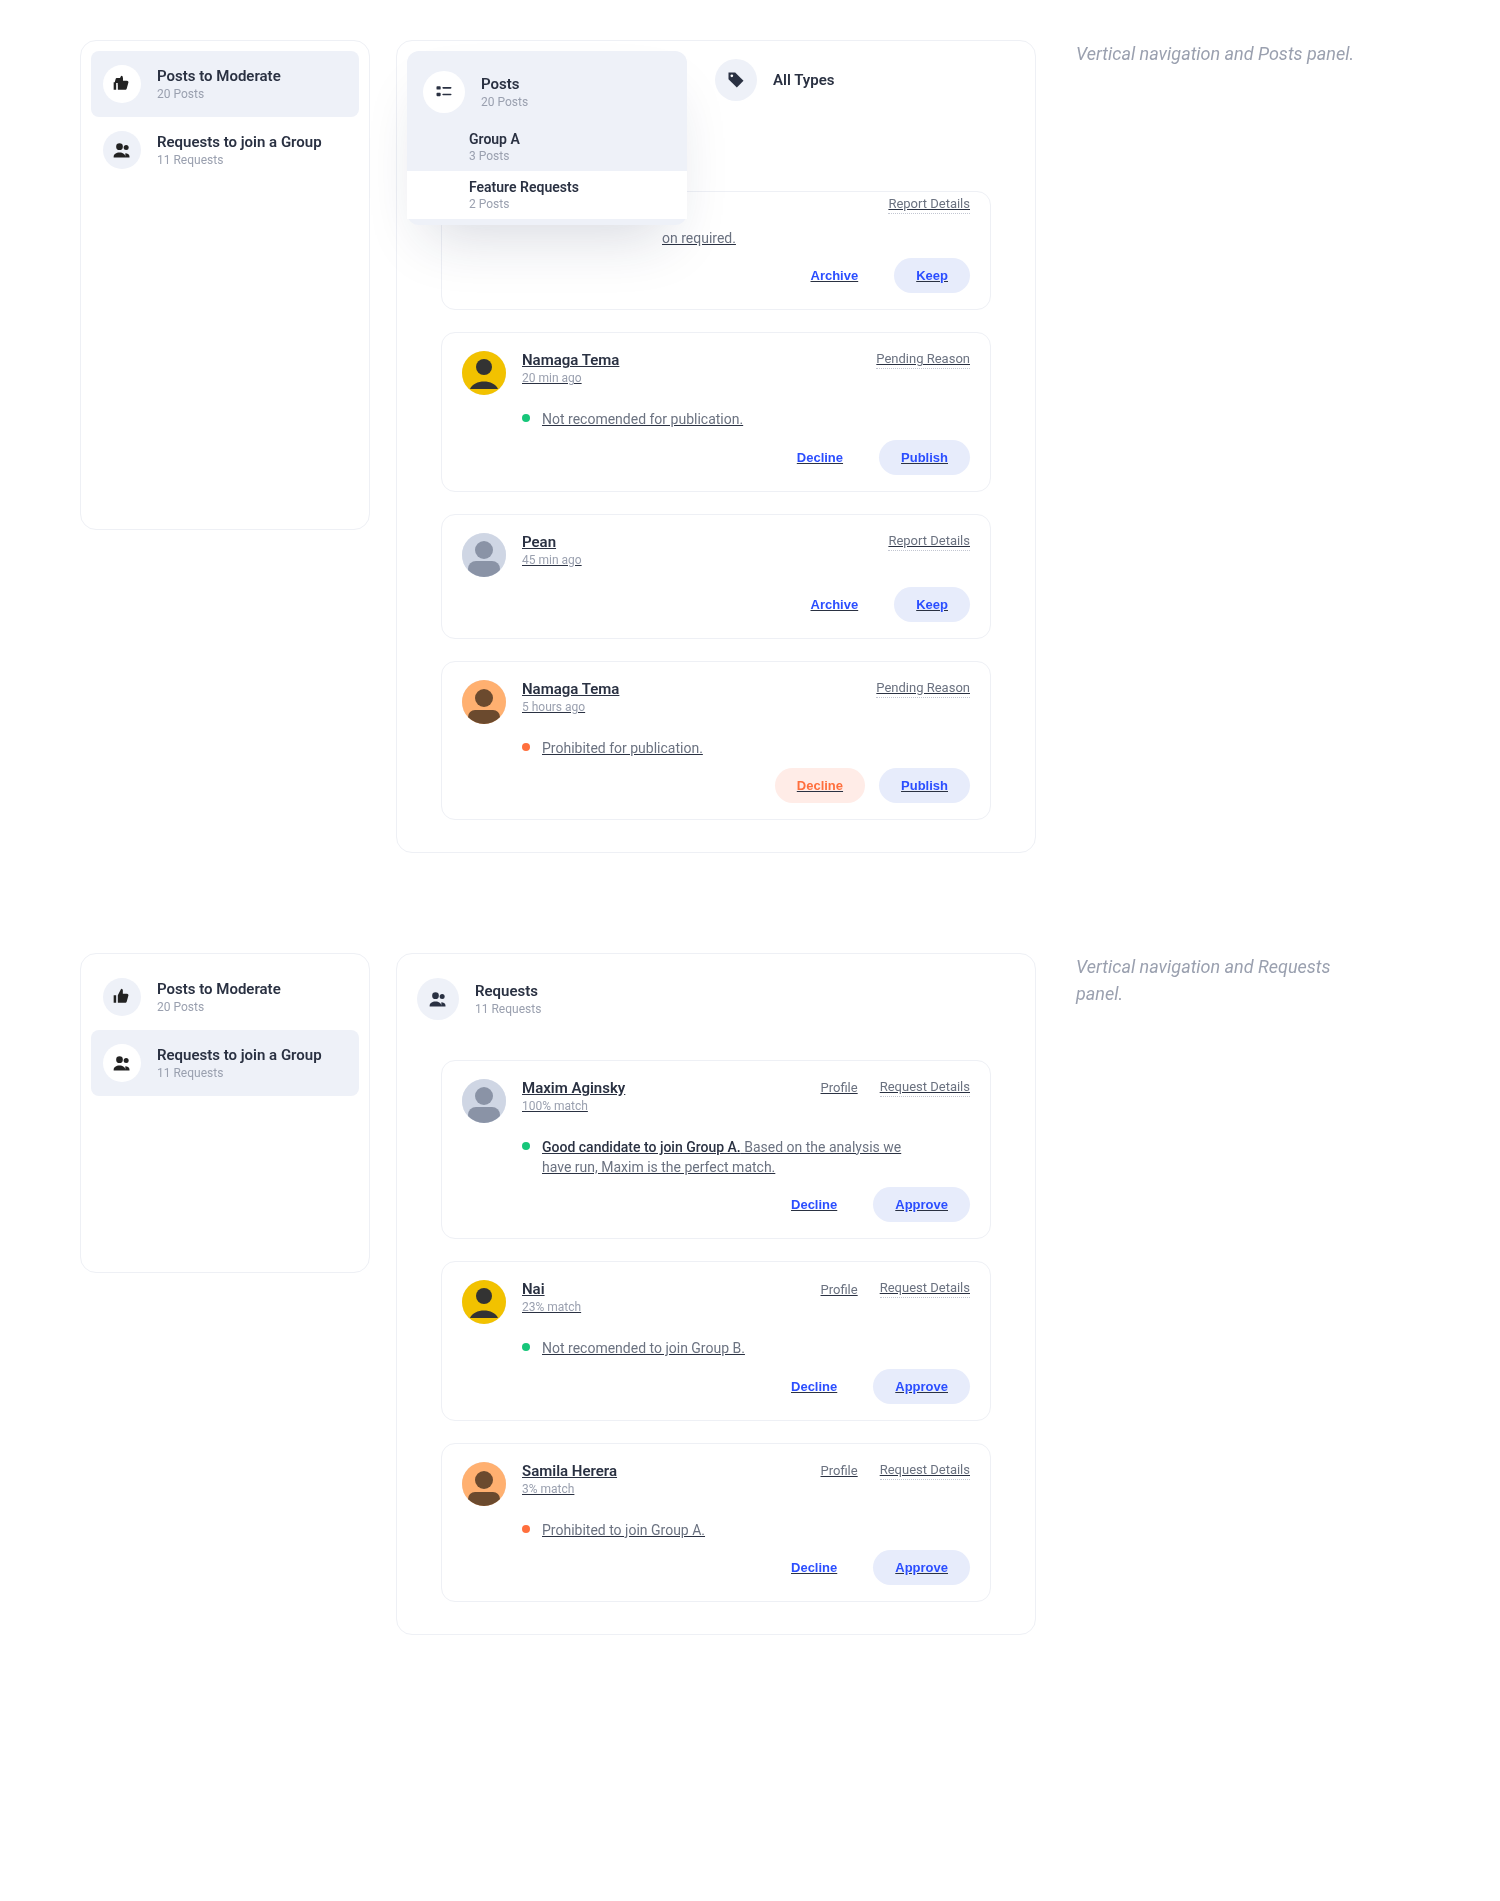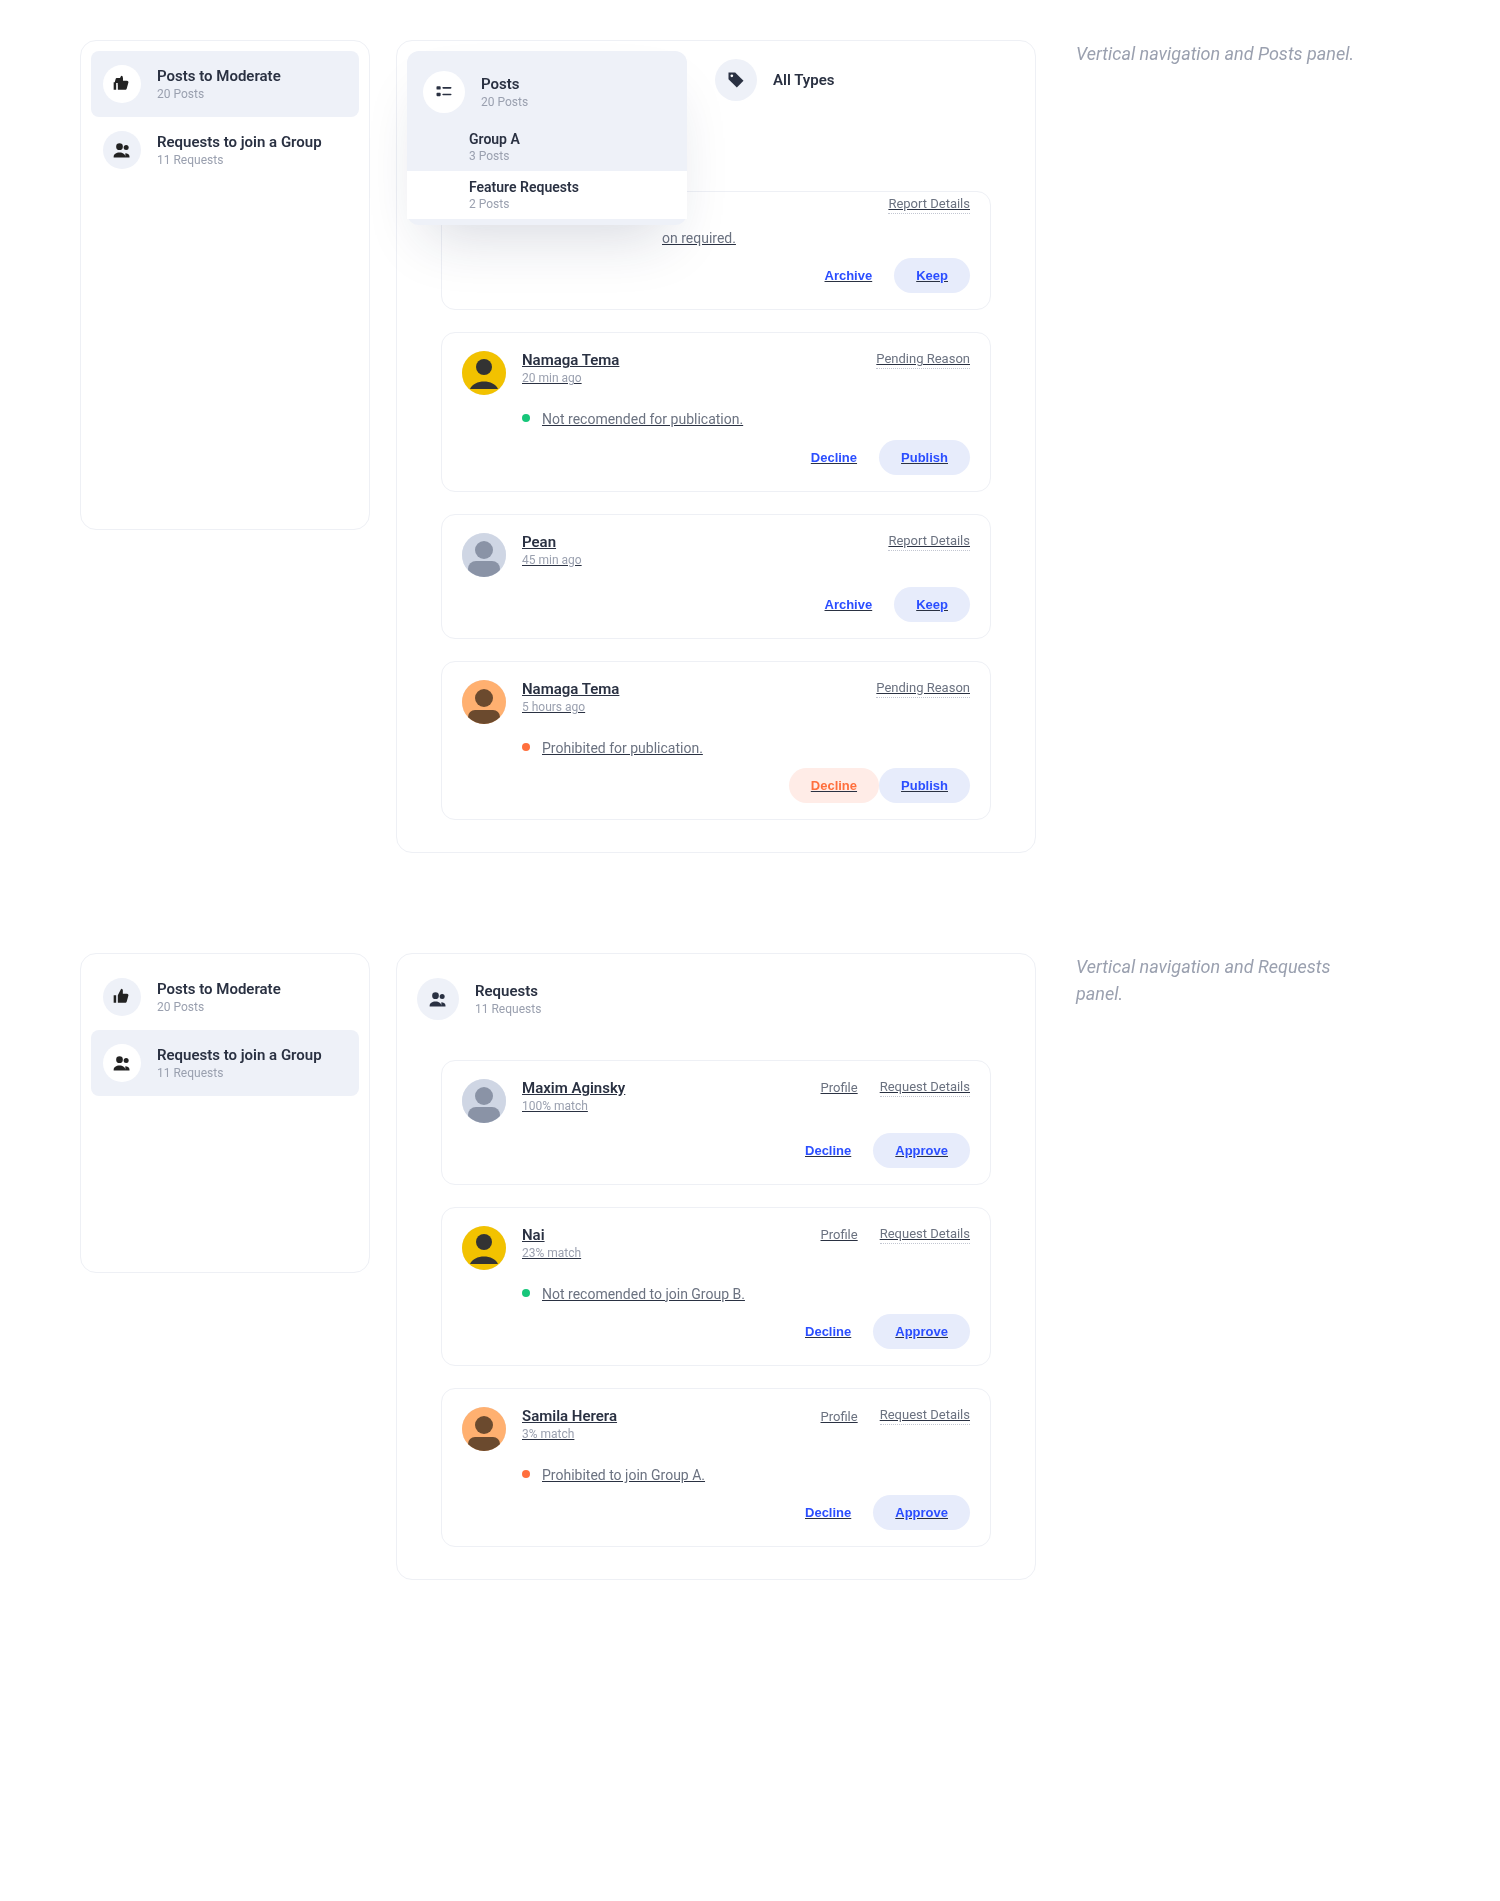--- a/index.html
+++ b/index.html
@@ -56,21 +56,21 @@
   .who-sub{font-size:12px;color:var(--sub);margin-top:2px;}
   .meta-links{display:flex;gap:22px;align-items:center;}
   .meta-link{font-size:13px;color:var(--muted);cursor:pointer;}
   .meta-link.dotted{border-bottom:1px dotted #c2c6d1;padding-bottom:2px;}
   .reason{display:flex;gap:12px;align-items:flex-start;margin:14px 0 6px 60px;max-width:400px;}
   .dot{width:8px;height:8px;border-radius:50%;margin-top:5px;flex:0 0 auto;}
   .dot.green{background:var(--green);}
   .dot.orange{background:var(--orange);}
   .reason-text{font-size:14px;color:var(--muted);line-height:1.45;}
   .reason-text .strong{color:var(--text);font-weight:500;}
-  .actions{display:flex;justify-content:flex-end;margin-top:10px;}
+  .actions{display:flex;justify-content:flex-end;gap:14px;margin-top:10px;}
   .btn{border:none;background:transparent;font-size:13px;font-weight:600;padding:10px 22px;border-radius:999px;cursor:pointer;}
   .btn.link{color:var(--blue);}
   .btn.pill{background:var(--pill);color:var(--blue);}
   .btn.pill-warn{background:var(--pill-warn);color:var(--orange);}
   
   .ic{width:20px;height:20px;fill:currentColor;}
 </style>
 </head>
 <body>
 
@@ -317,20 +317,26 @@
                 <div>
                   <div class="who-name">Maxim Aginsky</div>
                   <div class="who-sub">100% match</div>
                 </div>
               </div>
               <div class="meta-links">
                 <span class="meta-link">Profile</span>
                 <span class="meta-link dotted">Request Details</span>
               </div>
             </div>
+            <div class="reason">
+              <span class="dot green"></span>
+              <span class="reason-text">
+                <span class="strong">Good candidate to join Group A.</span><span> Based on the analysis we have run, Maxim is the perfect match.</span>
+              </span>
+            </div>
             <div class="actions">
               <button class="btn link">Decline</button>
               <button class="btn pill">Approve</button>
             </div>
           </div>
 
           <div class="card">
             <div class="card-head">
               <div class="who">
                 <div class="avatar">

